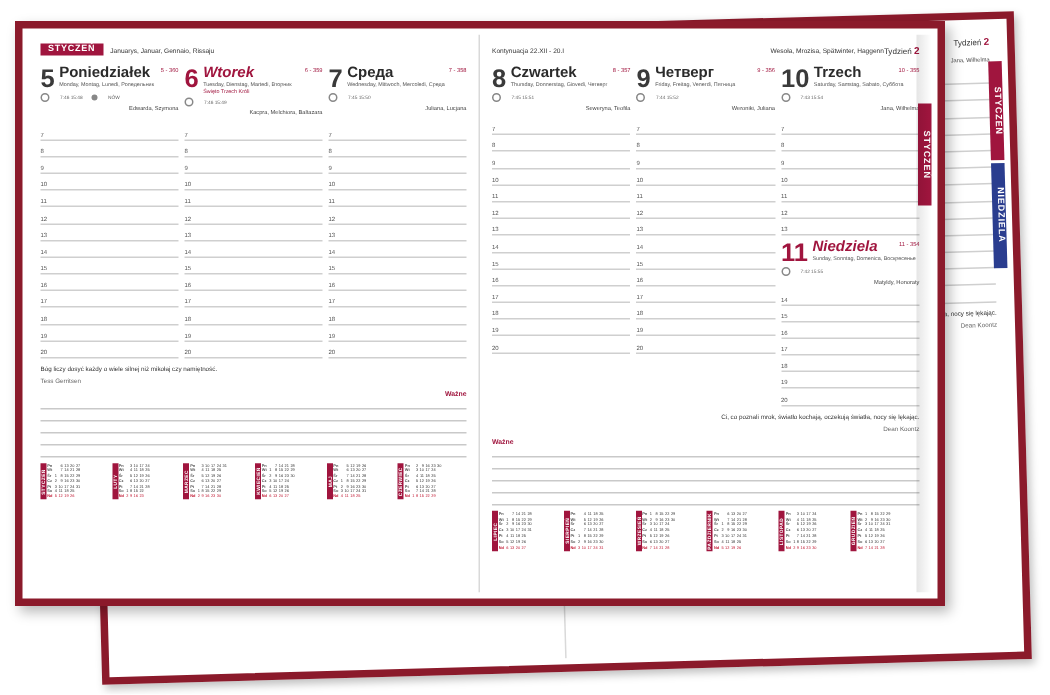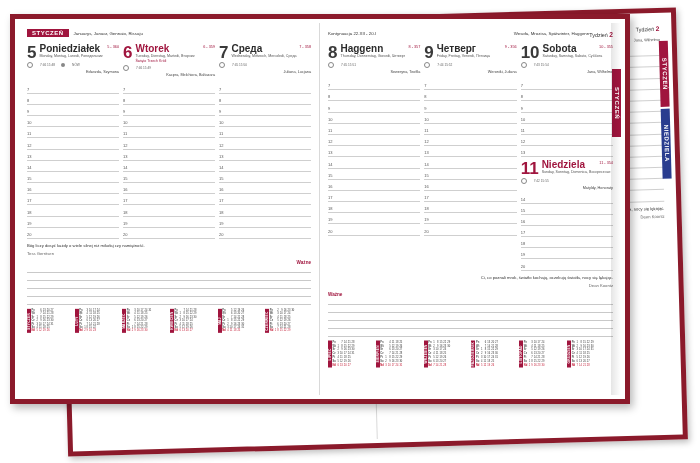--- a/index.html
+++ b/index.html
@@ -39,21 +39,21 @@
   .wk{font-size:5.4px;color:#333;padding-top:2px;text-align:right;}
   .wk b{color:#a0153e;font-size:6.6px;}
 
   
   .days{display:flex;gap:4px;margin-top:3px;}
   .day{flex:1;position:relative;padding-bottom:2px;}
   .day .top{display:flex;align-items:flex-start;}
   .daynum{font-size:17px;line-height:15px;font-weight:bold;color:#a0153e;padding-right:3px;}
   .daynum.blk{color:#3a3a3a;}
   .dname{font-size:10px;font-weight:bold;color:#2b2b2b;line-height:8px;}
-  .dname.red{color:#a0153e;}
+  .dname.red{color:#a0153e;font-style:italic;}
   .dsub{font-size:3.6px;color:#555;line-height:4.2px;margin-top:1px;}
   .dsub.red{color:#a0153e;}
   .dnum-right{position:absolute;right:0;top:0;font-size:3.8px;color:#a0153e;}
   .saints{font-size:3.8px;color:#444;text-align:right;margin-top:2px;}
   .moon{display:flex;gap:6px;margin-top:2px;font-size:3.2px;color:#666;align-items:center;}
   .moon .circ{width:4px;height:4px;border:.5px solid #888;border-radius:50%;display:inline-block;margin-right:1px;}
   .moon .circf{width:4px;height:4px;background:#888;border-radius:50%;display:inline-block;margin-right:1px;}
 
   
   .hours{margin-top:3px;display:flex;gap:4px;}
@@ -1116,21 +1116,21 @@
           <span class="wk">
             <span>Tydzień</span> <b>2</b>
           </span>
         </div>
         <div class="days" id="right-days">
             <div class="day">
               <div class="dnum-right">8 - 357</div>
               <div class="top">
                 <div class="daynum blk">8</div>
                 <div>
-                  <div class="dname">Haggenn</div>
+                  <div class="dname">Czwartek</div>
                   <div class="dsub">Thursday, Donnerstag, Giovedi, Четверг</div>
                 </div>
               </div>
               <div class="moon"><span class="circ"></span>7:45  15:51</div>
               <div class="saints">Seweryna, Teofila</div>
             </div>
             <div class="day">
               <div class="dnum-right">9 - 356</div>
               <div class="top">
                 <div class="daynum blk">9</div>
@@ -1140,21 +1140,21 @@
                 </div>
               </div>
               <div class="moon"><span class="circ"></span>7:44  15:52</div>
               <div class="saints">Weroniki, Juliana</div>
             </div>
             <div class="day">
               <div class="dnum-right">10 - 355</div>
               <div class="top">
                 <div class="daynum blk">10</div>
                 <div>
-                  <div class="dname">Sobota</div>
+                  <div class="dname">Trzech</div>
                   <div class="dsub">Saturday, Samstag, Sabato, Суббота</div>
                 </div>
               </div>
               <div class="moon"><span class="circ"></span>7:43  15:54</div>
               <div class="saints">Jana, Wilhelma</div>
             </div>
           </div>
         <div class="hours" id="right-hours">
             <div class="hcol">
               <div class="hrow">

